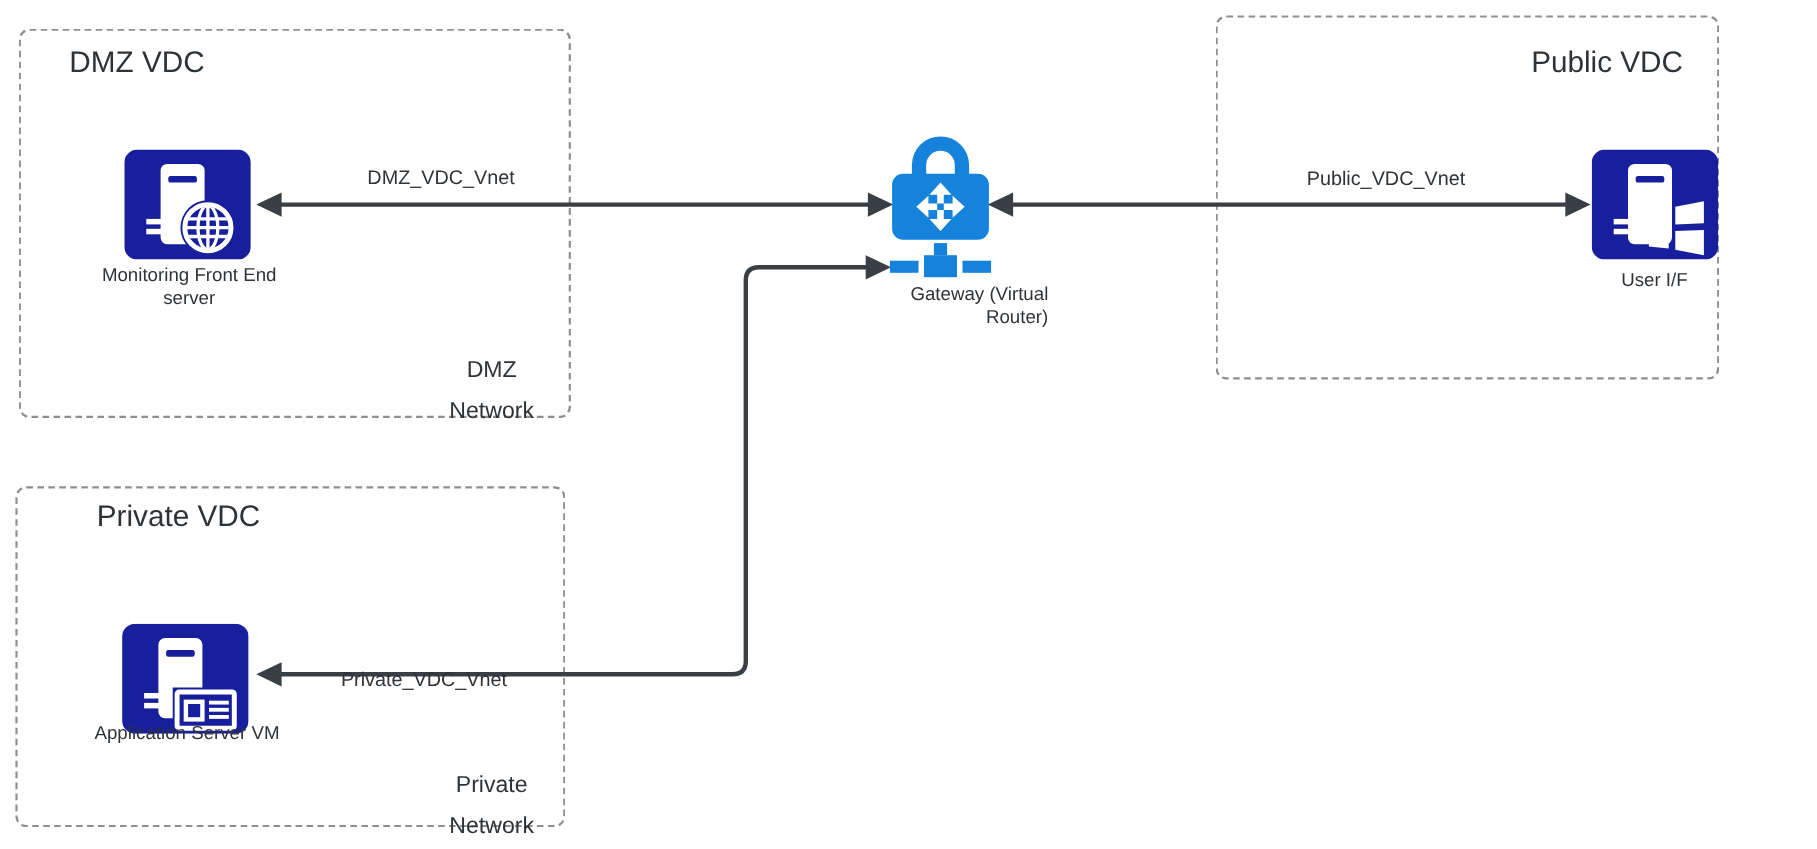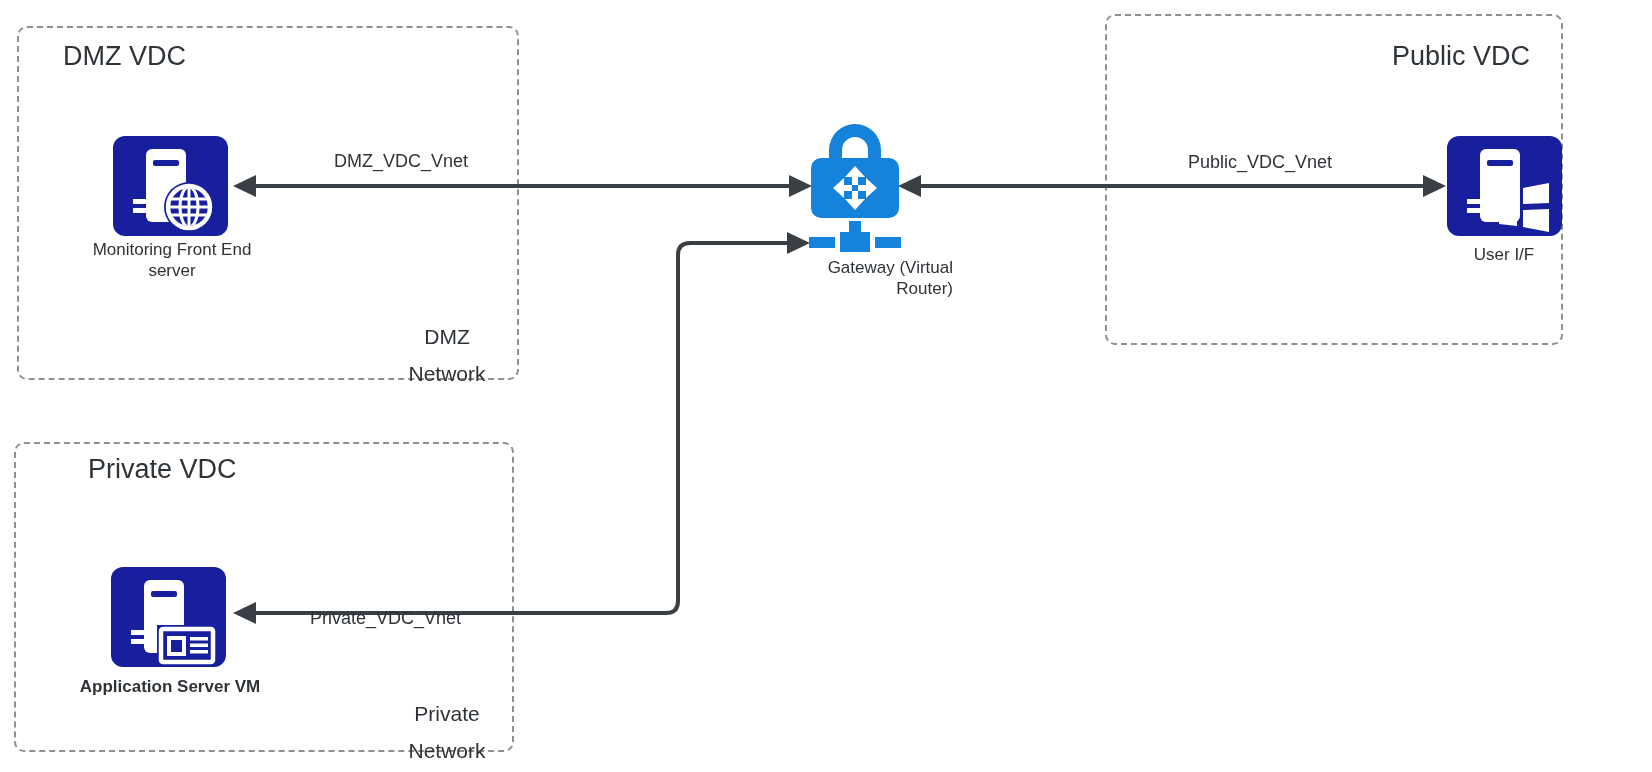--- a/index.html
+++ b/index.html
@@ -55,21 +55,21 @@
 
   .node-label{
     position:absolute;
     font-size:17px;
     line-height:21px;
     text-align:center;
     white-space:pre-line;
     color:var(--text,#2E3338);
   }
   .label-monitoring{left:72px;top:239px;width:200px;}
-  .label-app{left:52px;top:676px;width:236px;font-weight:bold;}
+  .label-app{left:52px;top:656px;width:236px;}
   .label-user{left:1414px;top:244px;width:180px;}
   .label-gateway{left:753px;top:257px;width:200px;text-align:right;}
 
   .conn-label{
     position:absolute;
     font-size:18px;
     line-height:20px;
     text-align:right;
     white-space:nowrap;
     color:var(--text,#2E3338);

